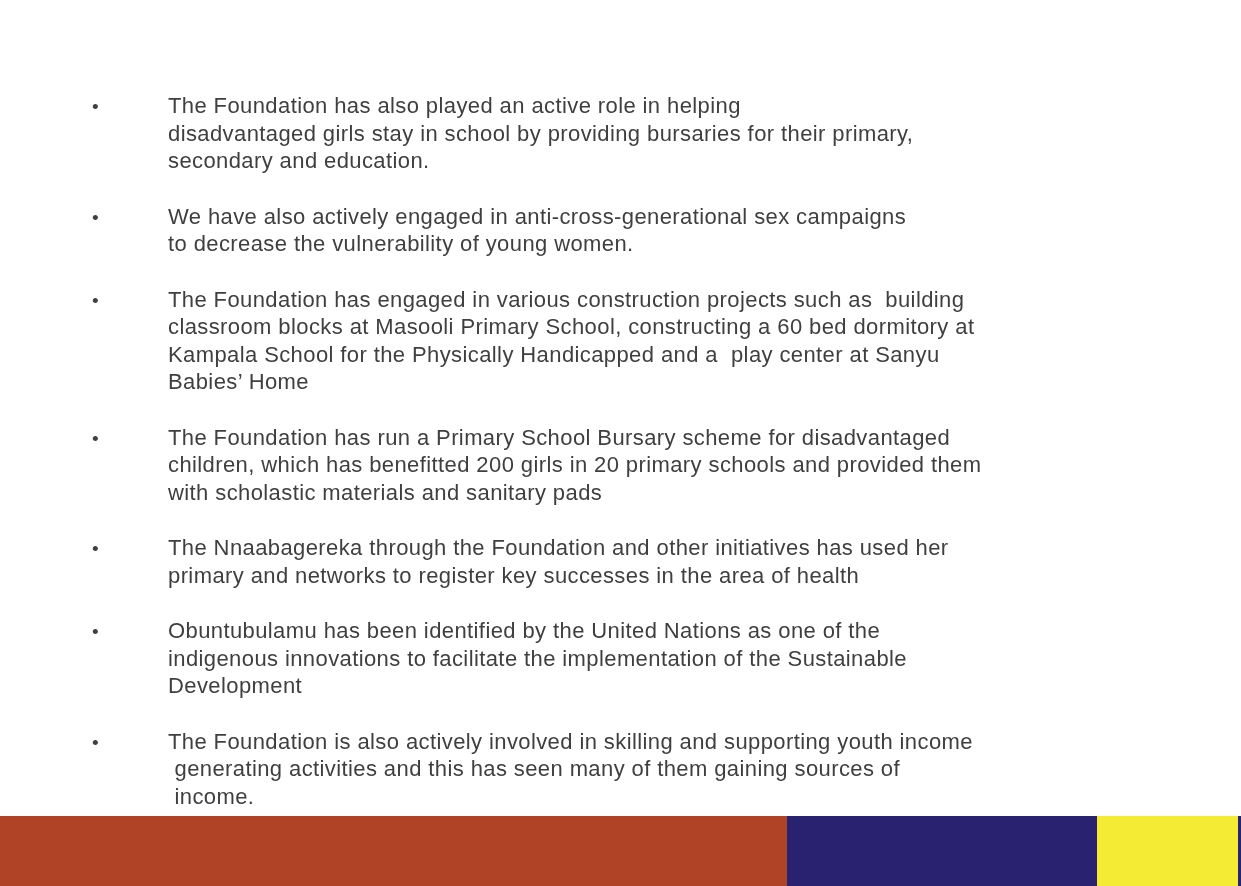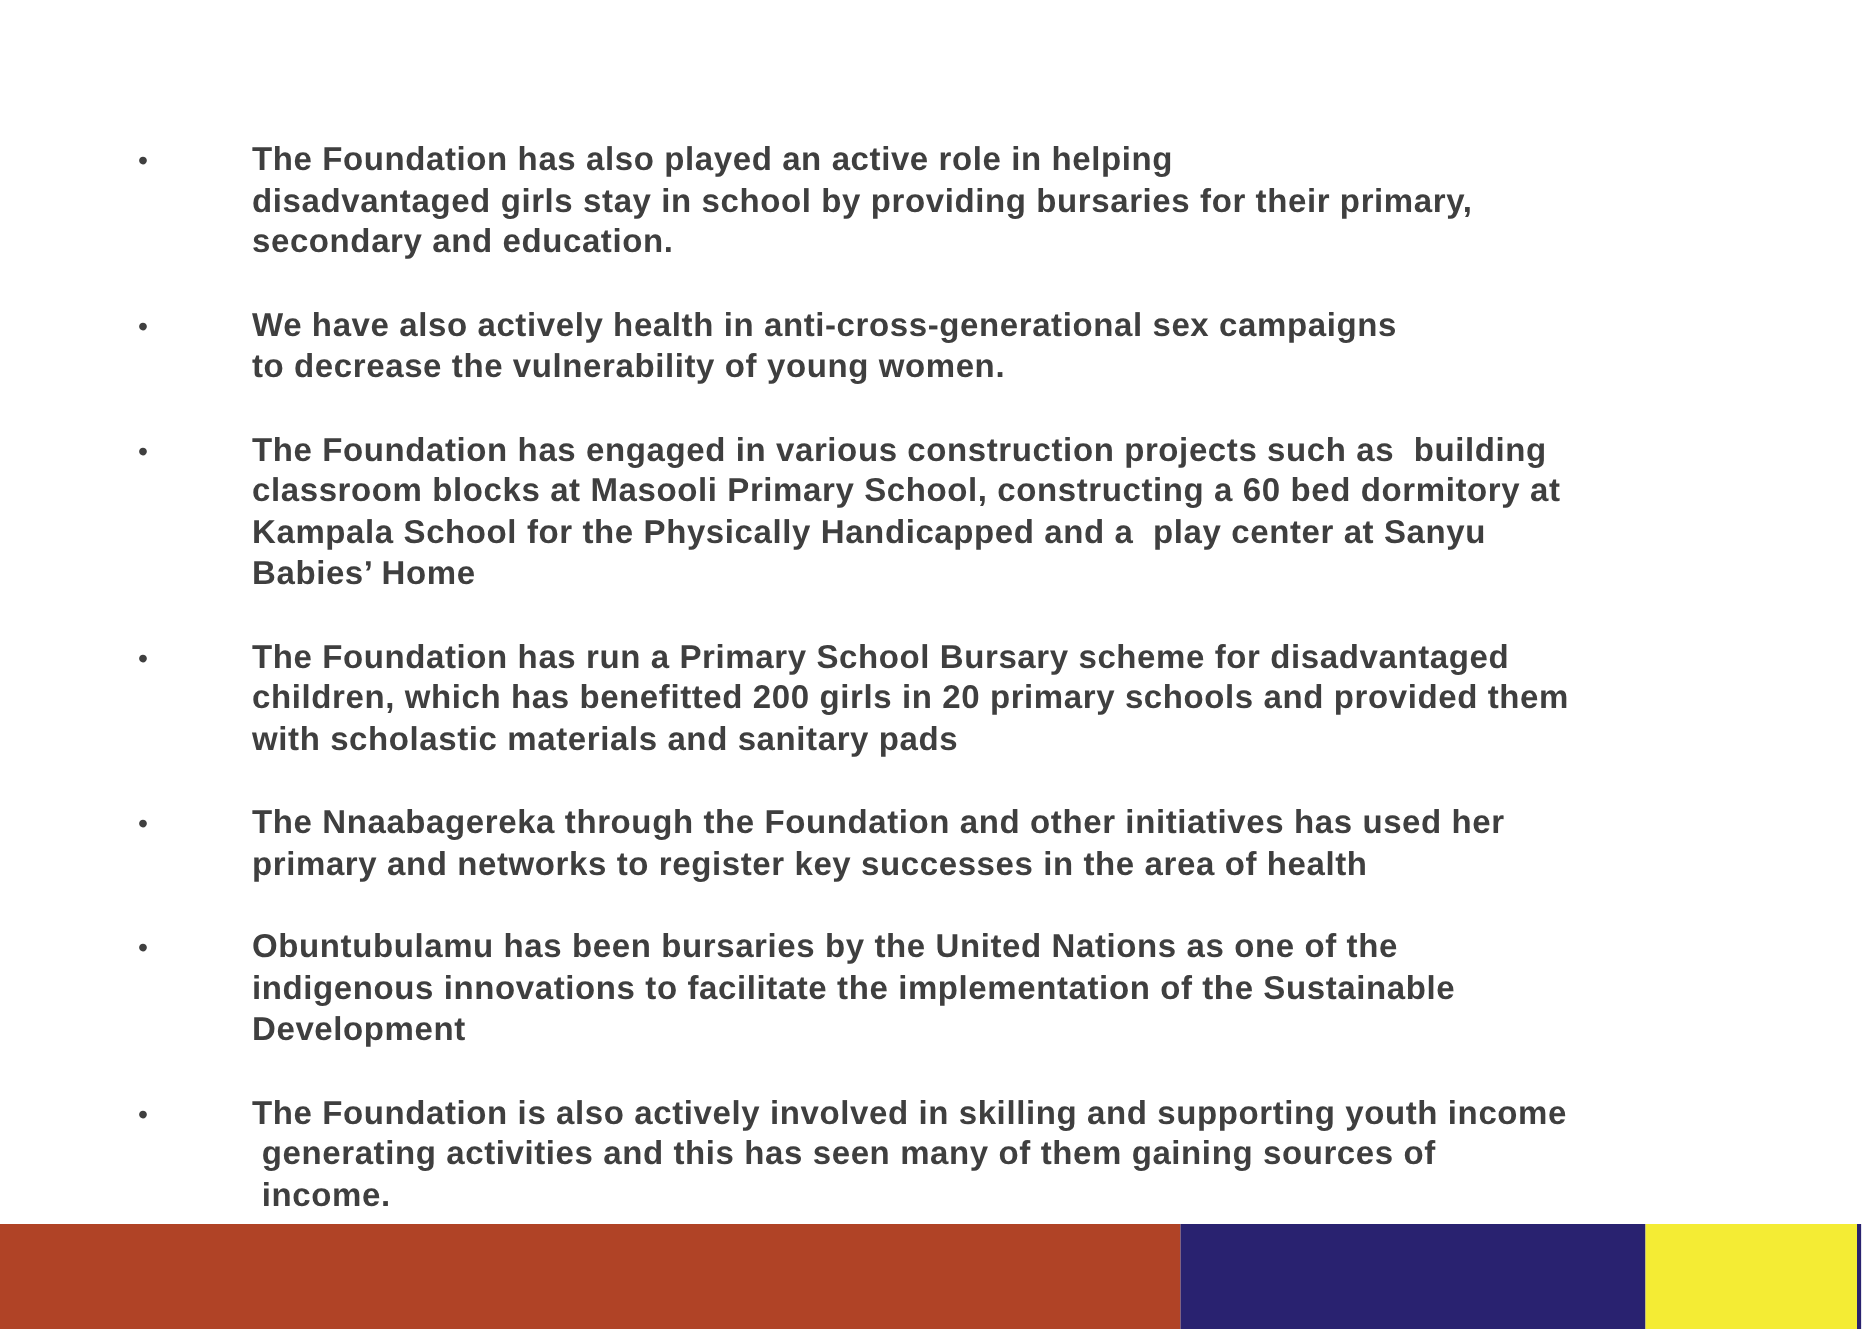--- a/index.html
+++ b/index.html
@@ -35,21 +35,21 @@
     line-height: 27.5px;
     color: #3f3f3f;
   }
   .bullet-text {
     flex: 1 1 auto;
     white-space: pre;
     font-size: 22px;
     line-height: 27.5px;
     letter-spacing: 0.4px;
     color: #3f3f3f;
-    font-weight: 700;
+    font-weight: 400;
   }
   .footer-bar {
     position: absolute;
     left: 0;
     right: 0;
     bottom: 0;
     height: 70px;
     display: flex;
   }
   .seg-red    { flex: 0 0 787px; }
@@ -66,21 +66,21 @@
 
     <div class="bullet-item">
       <span class="bullet-marker">•</span>
       <span class="bullet-text">The Foundation has also played an active role in helping
 disadvantaged girls stay in school by providing bursaries for their primary,
 secondary and education.</span>
     </div>
 
     <div class="bullet-item">
       <span class="bullet-marker">•</span>
-      <span class="bullet-text">We have also actively health in anti-cross-generational sex campaigns
+      <span class="bullet-text">We have also actively engaged in anti-cross-generational sex campaigns
 to decrease the vulnerability of young women.</span>
     </div>
 
     <div class="bullet-item">
       <span class="bullet-marker">•</span>
       <span class="bullet-text">The Foundation has engaged in various construction projects such as  building
 classroom blocks at Masooli Primary School, constructing a 60 bed dormitory at
 Kampala School for the Physically Handicapped and a  play center at Sanyu
 Babies’ Home</span>
     </div>
@@ -93,21 +93,21 @@
     </div>
 
     <div class="bullet-item">
       <span class="bullet-marker">•</span>
       <span class="bullet-text">The Nnaabagereka through the Foundation and other initiatives has used her
 primary and networks to register key successes in the area of health</span>
     </div>
 
     <div class="bullet-item">
       <span class="bullet-marker">•</span>
-      <span class="bullet-text">Obuntubulamu has been bursaries by the United Nations as one of the
+      <span class="bullet-text">Obuntubulamu has been identified by the United Nations as one of the
 indigenous innovations to facilitate the implementation of the Sustainable
 Development</span>
     </div>
 
     <div class="bullet-item">
       <span class="bullet-marker">•</span>
       <span class="bullet-text">The Foundation is also actively involved in skilling and supporting youth income
  generating activities and this has seen many of them gaining sources of
  income.</span>
     </div>

